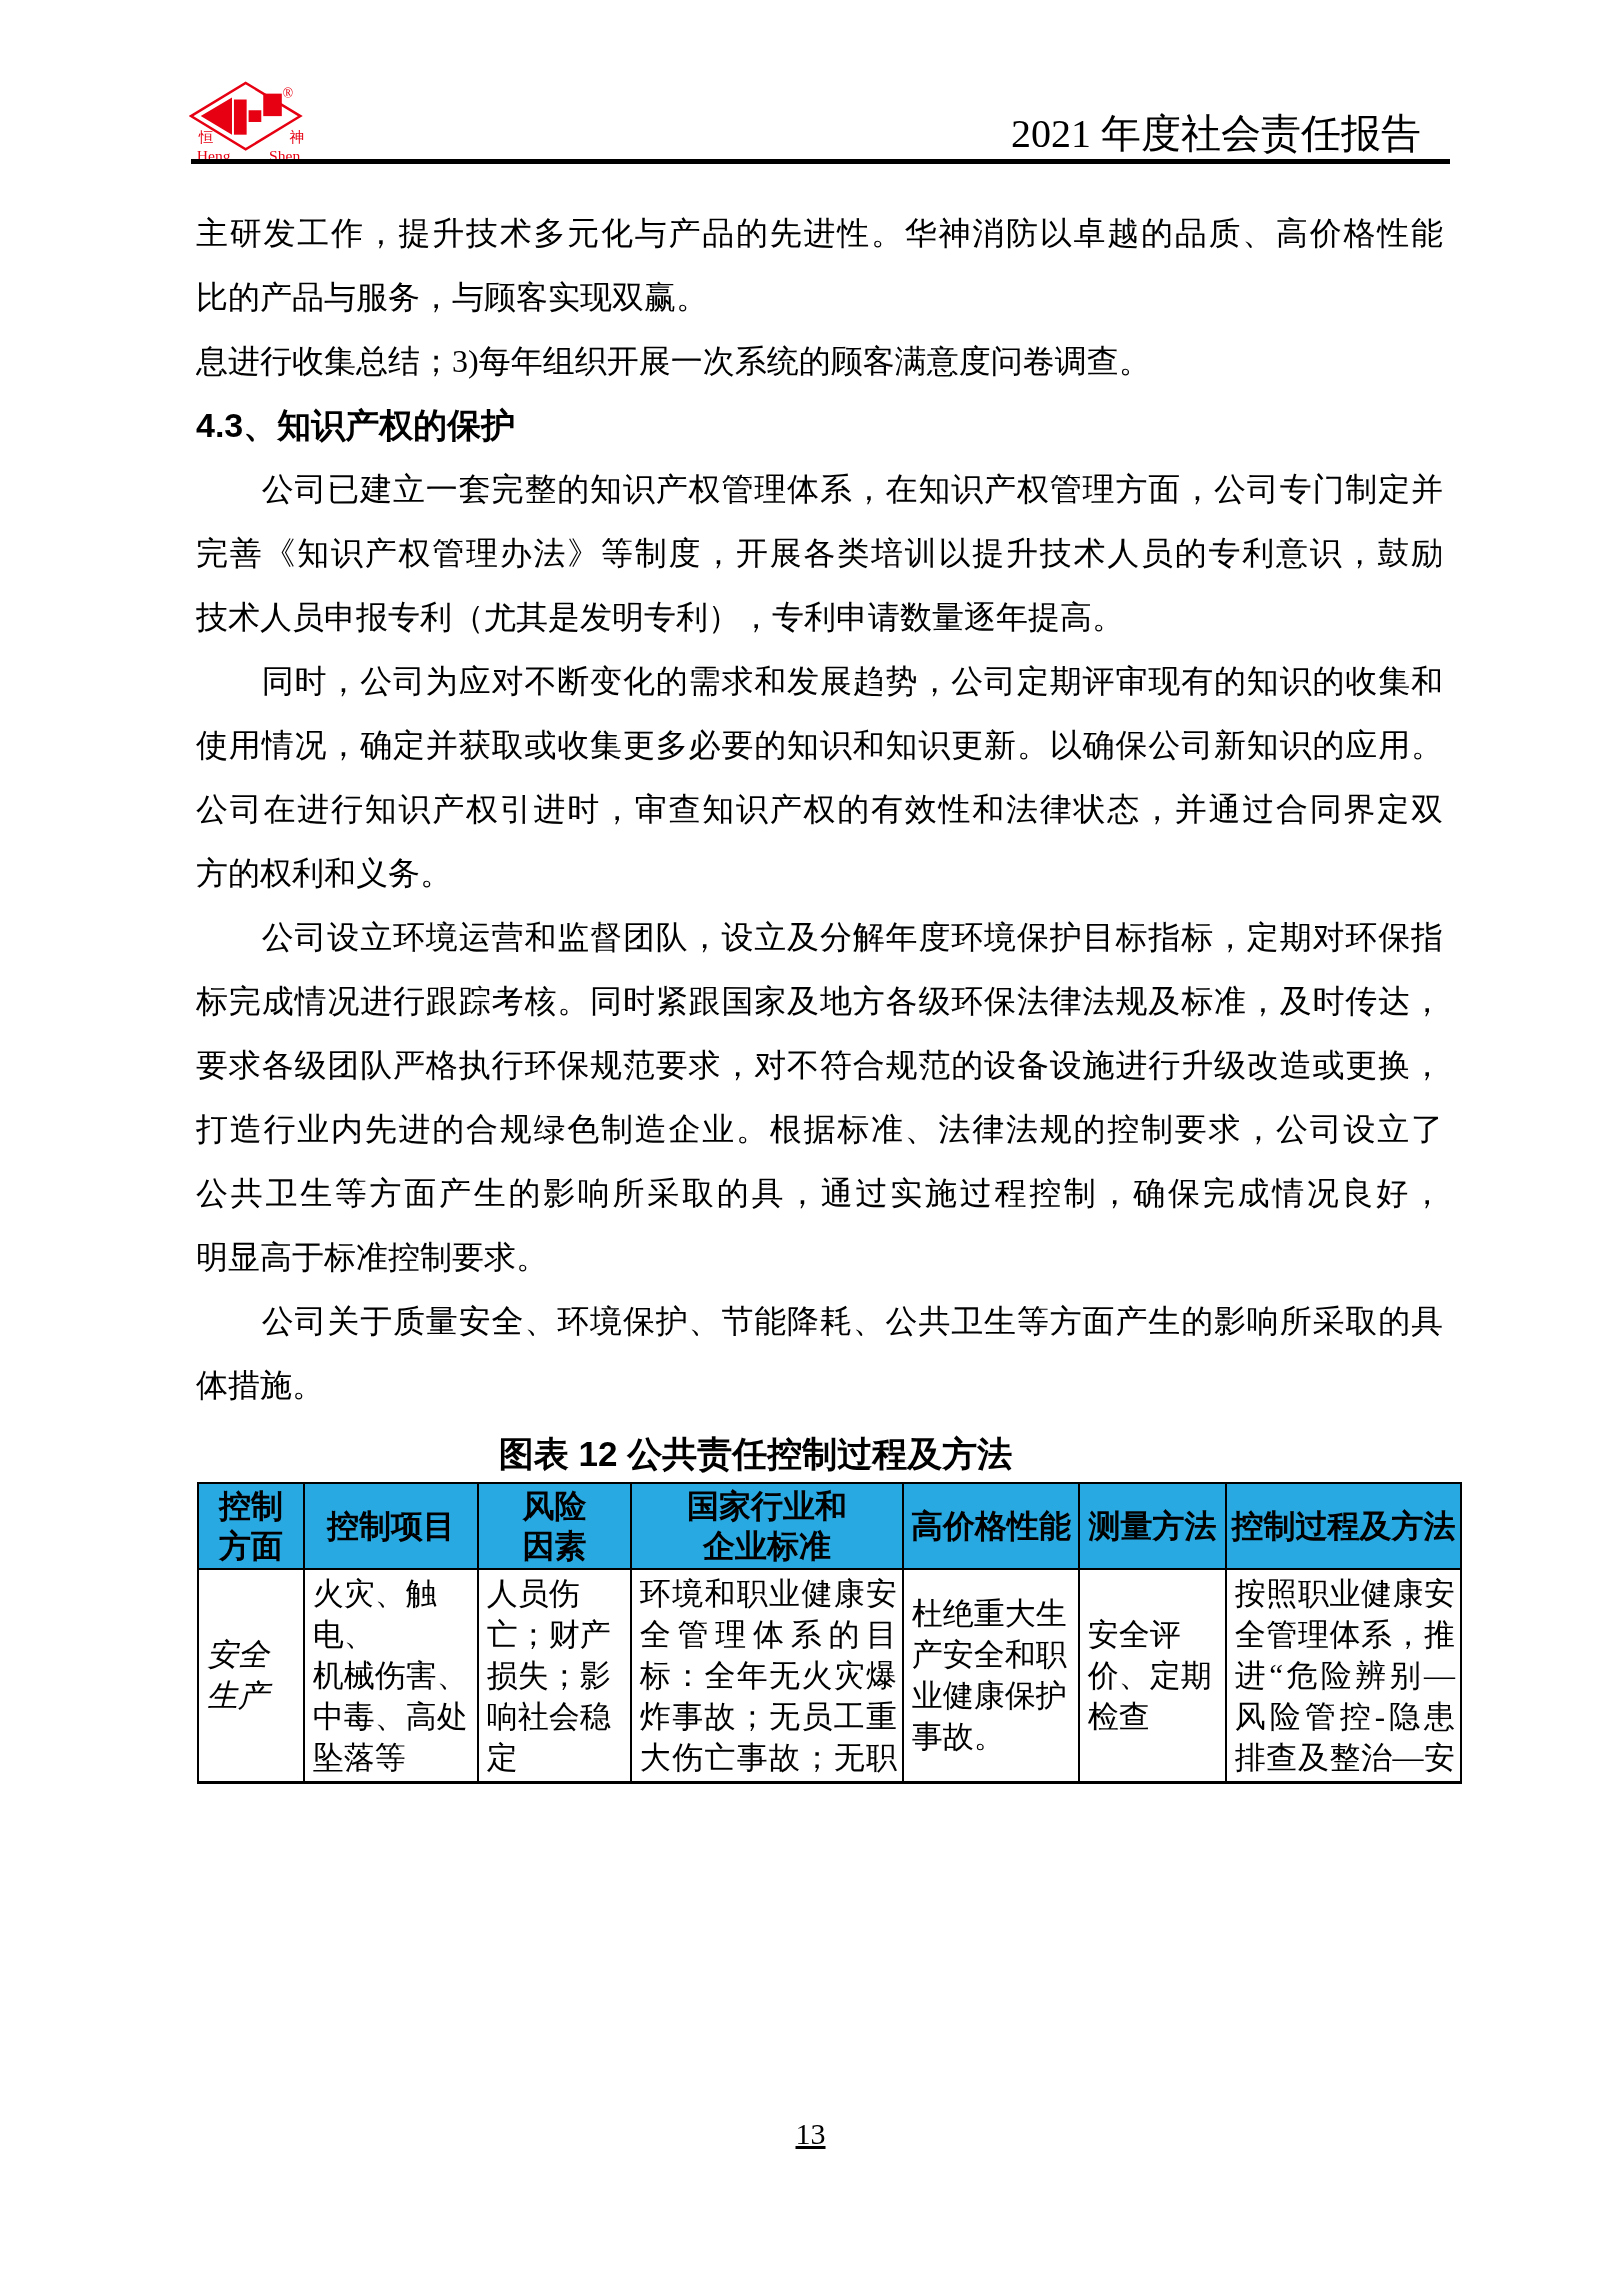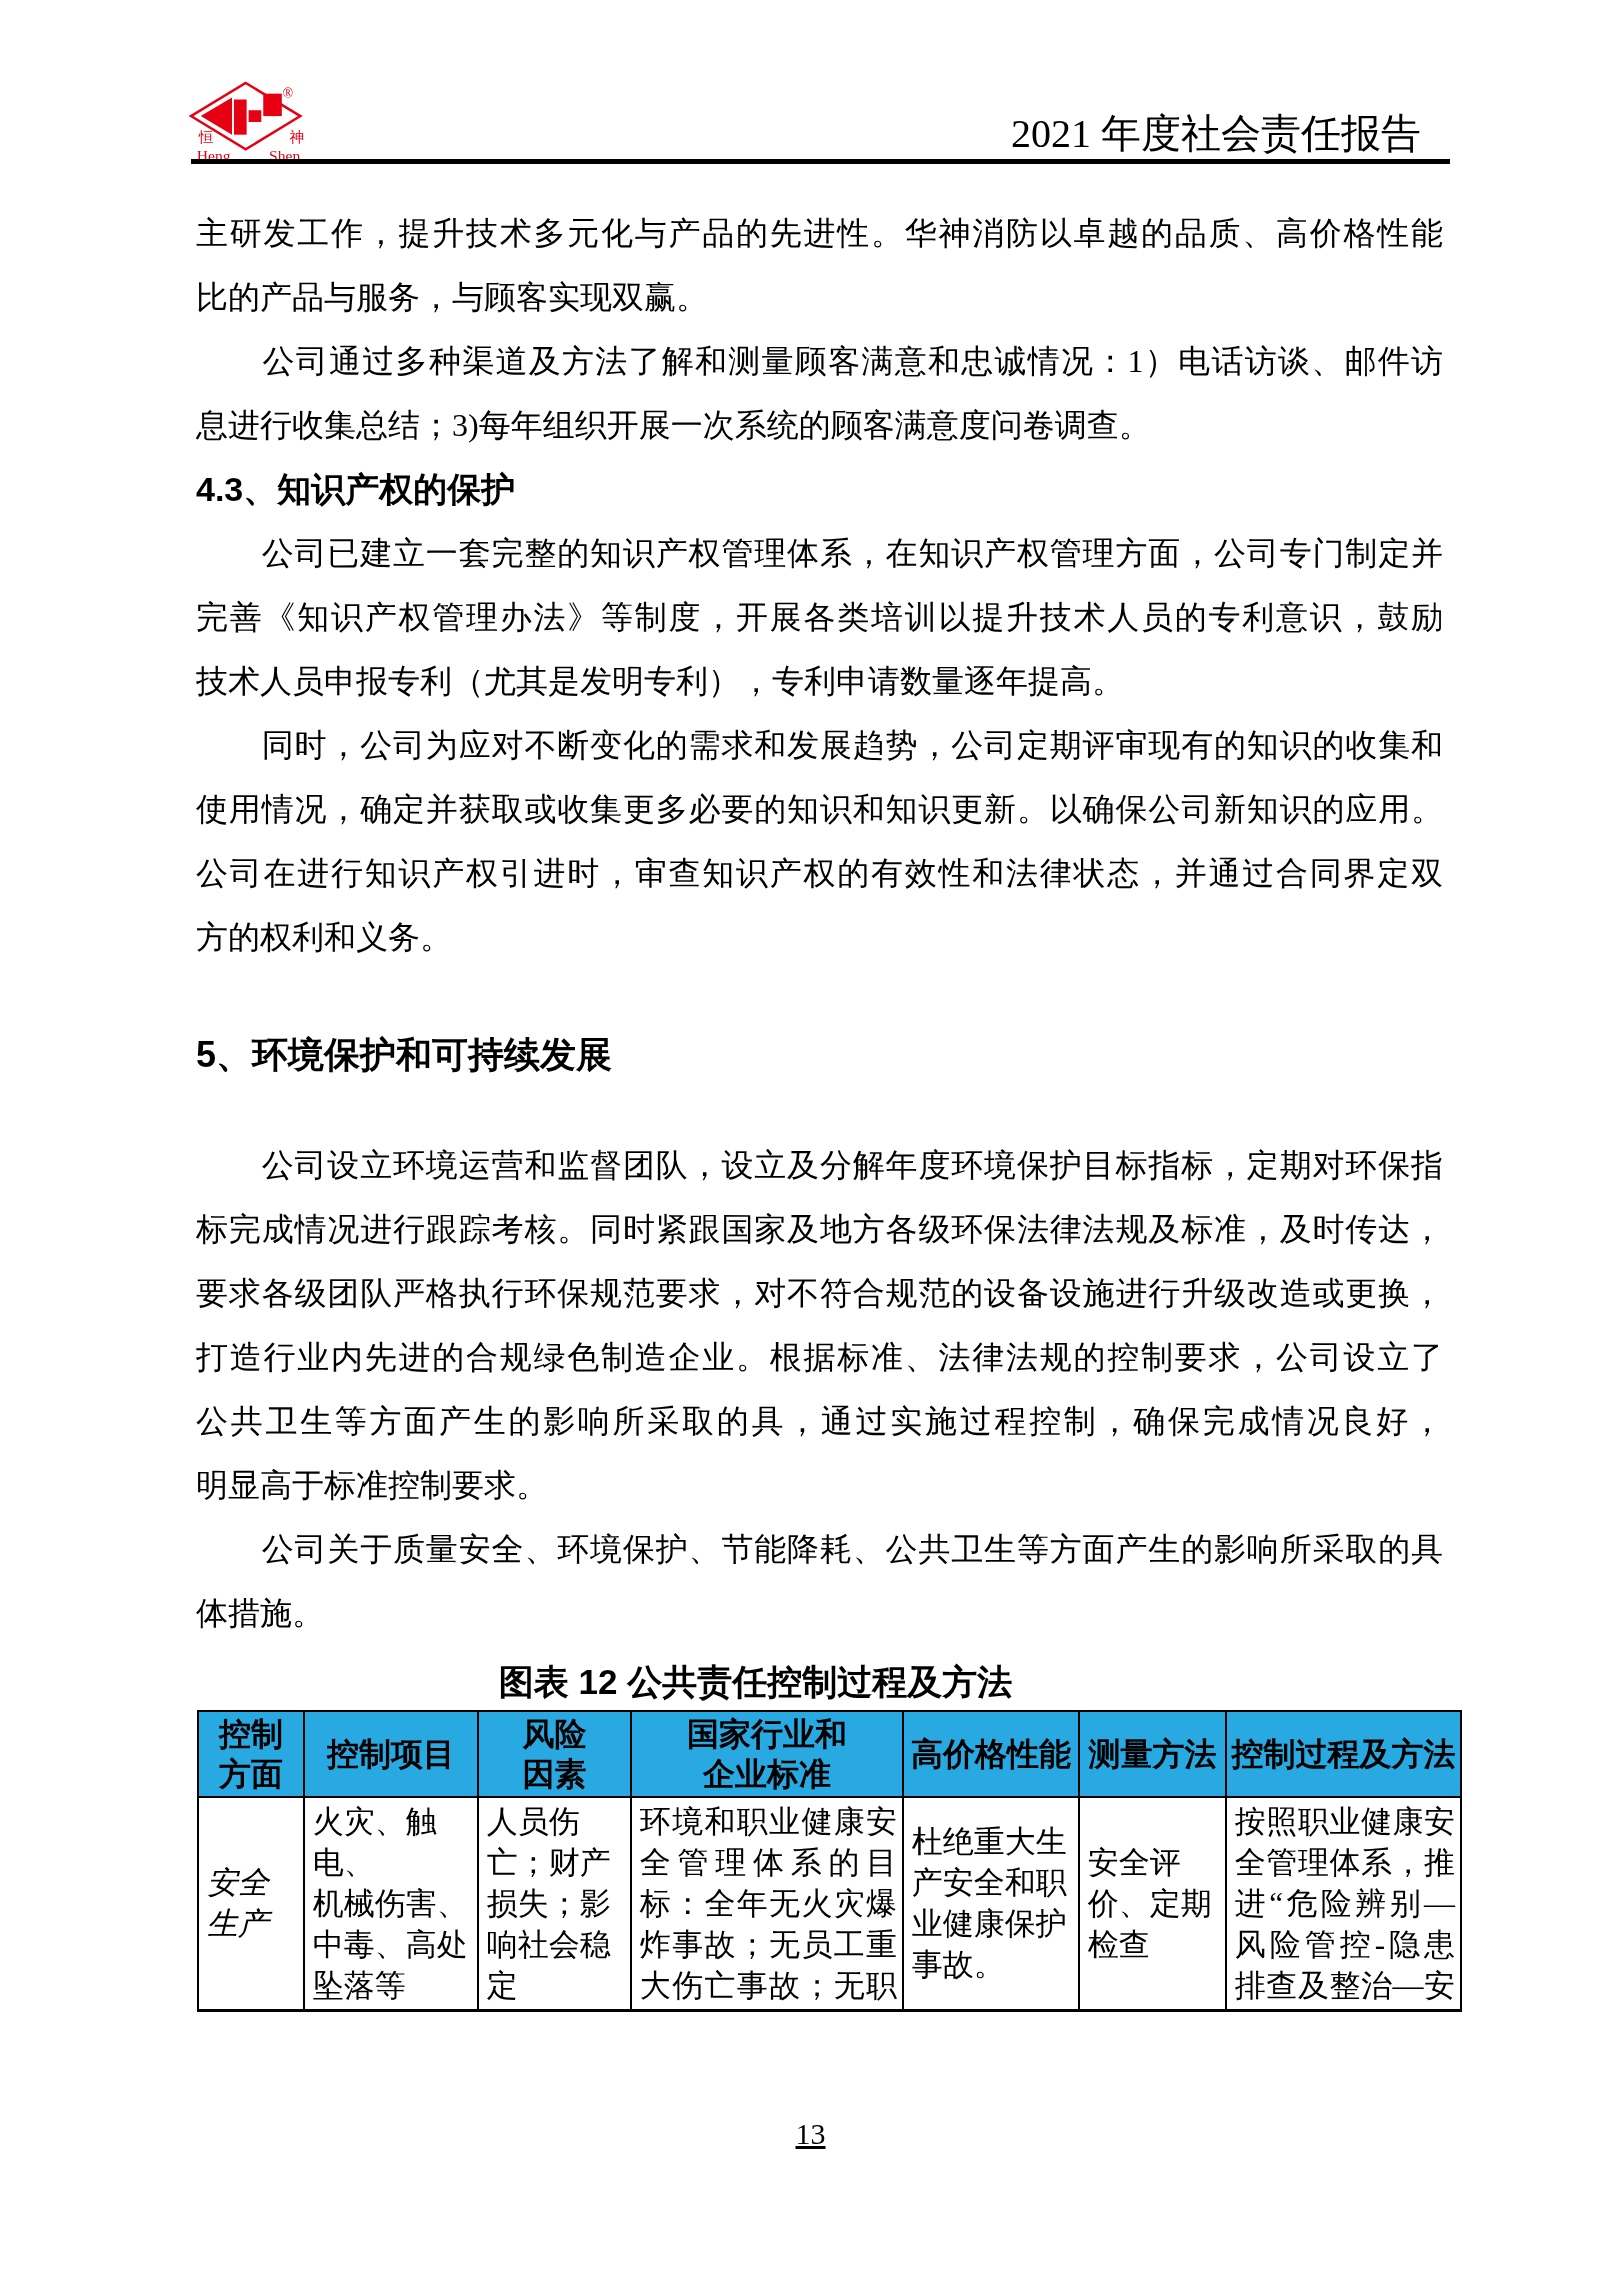--- a/index.html
+++ b/index.html
@@ -89,35 +89,33 @@
   </svg>
 
   <div class="report-title">2021 年度社会责任报告</div>
   <div class="header-rule"></div>
 
   <div class="content">
 
     <div class="ln">主研发工作，提升技术多元化与产品的先进性。华神消防以卓越的品质、高价格性能</div>
     <div class="ln end">比的产品与服务，与顾客实现双赢。</div>
 
-    <div class="ln">　　公司通过多种渠道及方法了解和测量顾客满意和忠诚情况：1）电话访谈、邮件访</div>
     <div class="ln end">息进行收集总结；3)每年组织开展一次系统的顾客满意度问卷调查。</div>
 
     <div class="hd43">4.3、知识产权的保护</div>
 
     <div class="ln">　　公司已建立一套完整的知识产权管理体系，在知识产权管理方面，公司专门制定并</div>
     <div class="ln">完善《知识产权管理办法》等制度，开展各类培训以提升技术人员的专利意识，鼓励</div>
     <div class="ln end">技术人员申报专利（尤其是发明专利），专利申请数量逐年提高。</div>
 
     <div class="ln">　　同时，公司为应对不断变化的需求和发展趋势，公司定期评审现有的知识的收集和</div>
     <div class="ln">使用情况，确定并获取或收集更多必要的知识和知识更新。以确保公司新知识的应用。</div>
     <div class="ln">公司在进行知识产权引进时，审查知识产权的有效性和法律状态，并通过合同界定双</div>
     <div class="ln end">方的权利和义务。</div>
 
-    <div class="hd5">5、环境保护和可持续发展</div>
 
     <div class="ln">　　公司设立环境运营和监督团队，设立及分解年度环境保护目标指标，定期对环保指</div>
     <div class="ln">标完成情况进行跟踪考核。同时紧跟国家及地方各级环保法律法规及标准，及时传达，</div>
     <div class="ln">要求各级团队严格执行环保规范要求，对不符合规范的设备设施进行升级改造或更换，</div>
     <div class="ln">打造行业内先进的合规绿色制造企业。根据标准、法律法规的控制要求，公司设立了</div>
     <div class="ln">公共卫生等方面产生的影响所采取的具，通过实施过程控制，确保完成情况良好，</div>
     <div class="ln end">明显高于标准控制要求。</div>
 
     <div class="ln">　　公司关于质量安全、环境保护、节能降耗、公共卫生等方面产生的影响所采取的具</div>
     <div class="ln end">体措施。</div>

